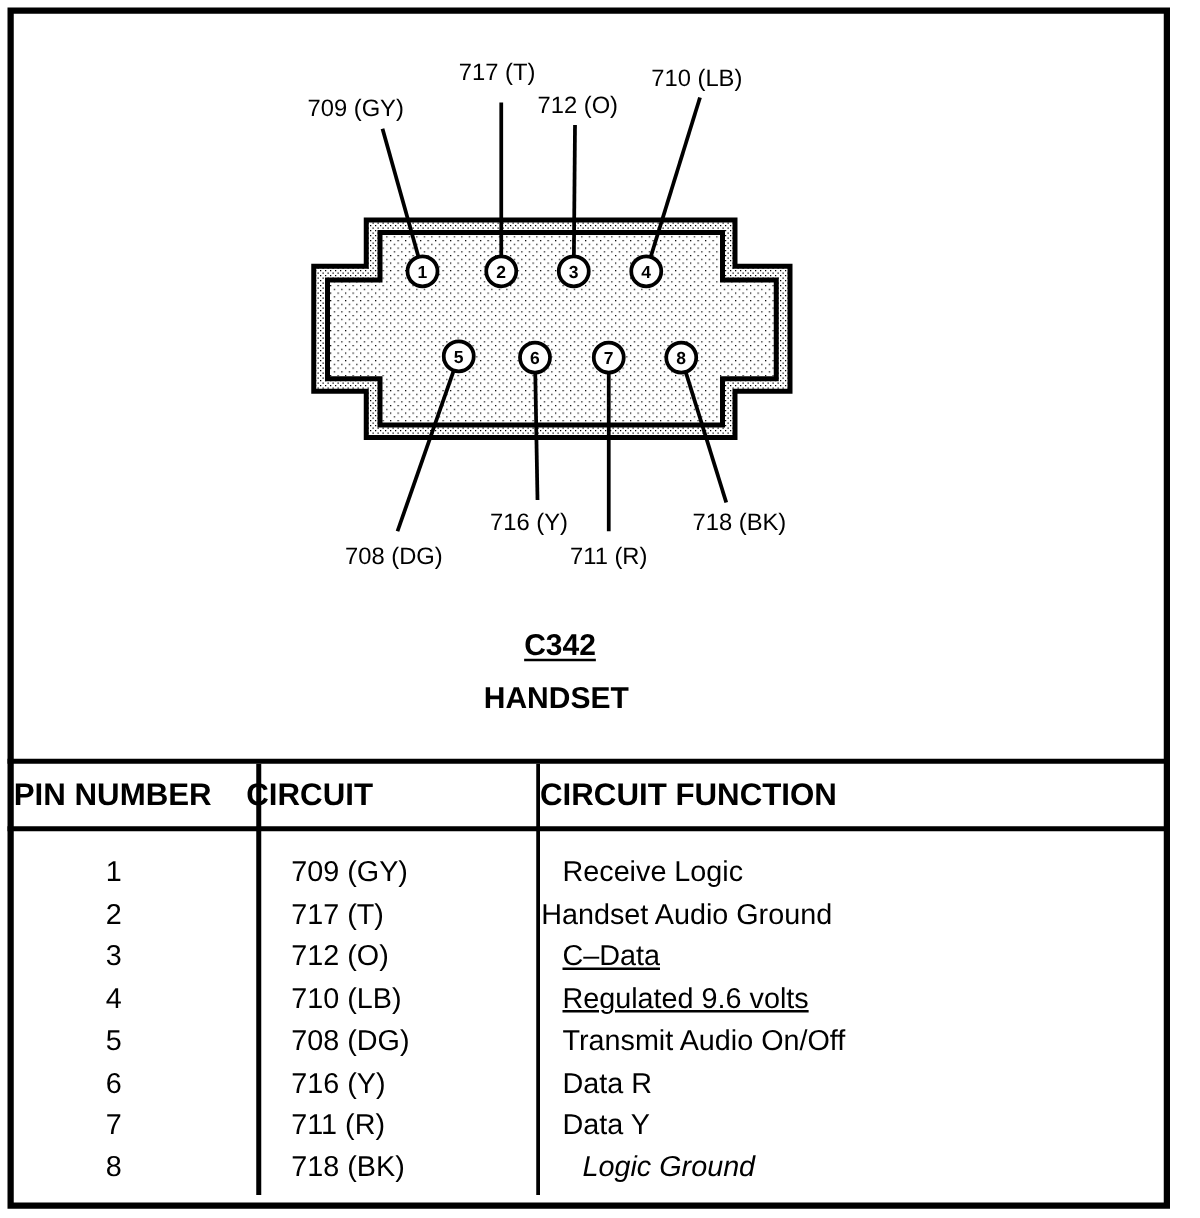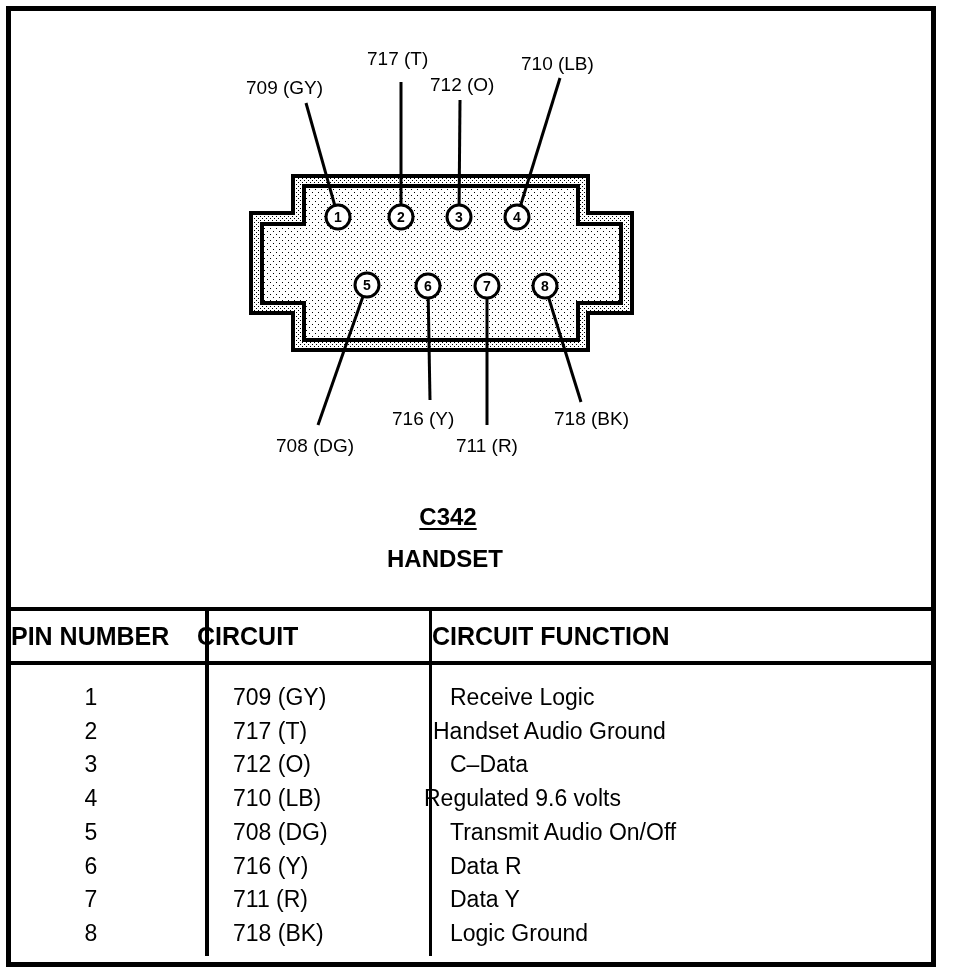--- a/index.html
+++ b/index.html
@@ -110,29 +110,29 @@
 
 <div id="table-body">
     <div class="cell" style="top: 686px; left: 11px; width: 160px; text-align: center;">1</div>
     <div class="cell" style="top: 686px; left: 233px;">709 (GY)</div>
     <div class="cell" style="top: 686px; left: 450px;">Receive Logic</div>
     <div class="cell" style="top: 720px; left: 11px; width: 160px; text-align: center;">2</div>
     <div class="cell" style="top: 720px; left: 233px;">717 (T)</div>
     <div class="cell" style="top: 720px; left: 433px;">Handset Audio Ground</div>
     <div class="cell" style="top: 753px; left: 11px; width: 160px; text-align: center;">3</div>
     <div class="cell" style="top: 753px; left: 233px;">712 (O)</div>
-    <div class="cell" style="top: 753px; left: 450px;">C–Data</div>
+    <div class="cell" style="top: 753px; left: 450px; text-decoration: underline;">C–Data</div>
     <div class="cell" style="top: 787px; left: 11px; width: 160px; text-align: center;">4</div>
     <div class="cell" style="top: 787px; left: 233px;">710 (LB)</div>
-    <div class="cell" style="top: 787px; left: 424px;">Regulated 9.6 volts</div>
+    <div class="cell" style="top: 787px; left: 450px; text-decoration: underline;">Regulated 9.6 volts</div>
     <div class="cell" style="top: 821px; left: 11px; width: 160px; text-align: center;">5</div>
     <div class="cell" style="top: 821px; left: 233px;">708 (DG)</div>
     <div class="cell" style="top: 821px; left: 450px;">Transmit Audio On/Off</div>
     <div class="cell" style="top: 855px; left: 11px; width: 160px; text-align: center;">6</div>
     <div class="cell" style="top: 855px; left: 233px;">716 (Y)</div>
     <div class="cell" style="top: 855px; left: 450px;">Data R</div>
     <div class="cell" style="top: 888px; left: 11px; width: 160px; text-align: center;">7</div>
     <div class="cell" style="top: 888px; left: 233px;">711 (R)</div>
     <div class="cell" style="top: 888px; left: 450px;">Data Y</div>
     <div class="cell" style="top: 922px; left: 11px; width: 160px; text-align: center;">8</div>
     <div class="cell" style="top: 922px; left: 233px;">718 (BK)</div>
-    <div class="cell" style="top: 922px; left: 450px;">Logic Ground</div>
+    <div class="cell" style="top: 922px; left: 466px; font-style: italic;">Logic Ground</div>
   </div>
 
 </body></html>

